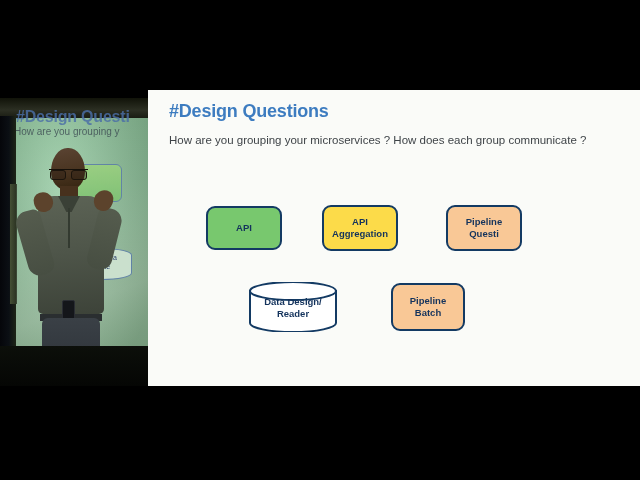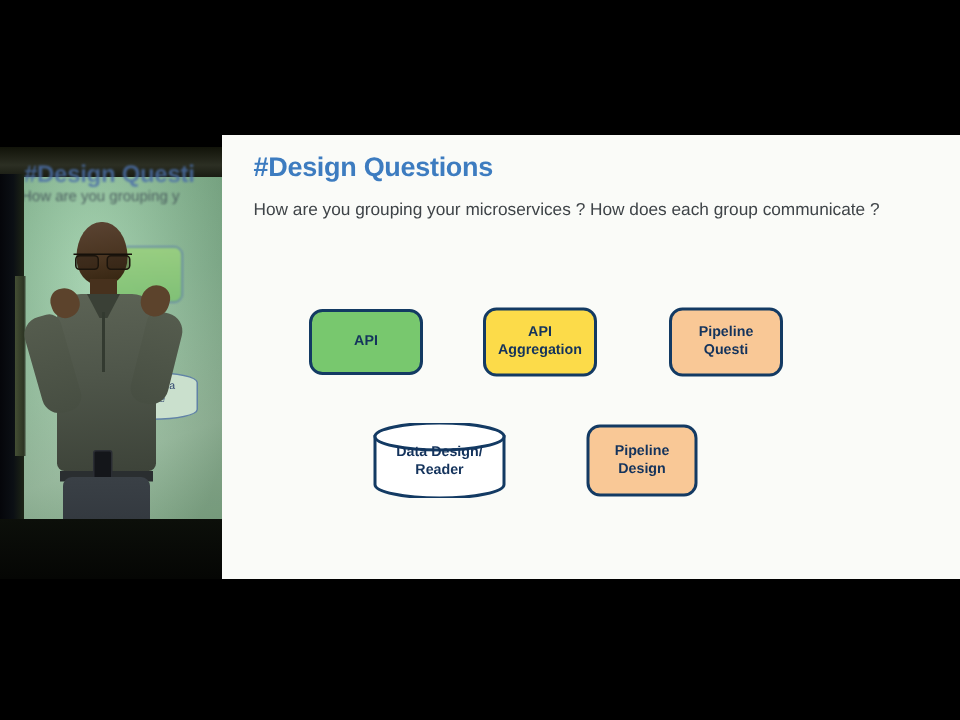--- a/index.html
+++ b/index.html
@@ -451,21 +451,21 @@
 
       <div class="node-cylinder">
         <svg width="90" height="50" viewBox="0 0 90 50">
           <path d="M2,9 L2,41 A43,9 0 0 0 88,41 L88,9 Z" fill="#ffffff" stroke="#133a63" stroke-width="2"></path>
           <ellipse cx="45" cy="9" rx="43" ry="9" fill="#ffffff" stroke="#133a63" stroke-width="2"></ellipse>
         </svg>
         <div class="cyl-label"><span>Data Design/</span><br><span>Reader</span></div>
       </div>
 
       <div class="node node-pipe-stream">
-        <span><span>Pipeline</span><br><span>Design</span></span>
+        <span><span>Pipeline</span><br><span>Batch</span></span>
       </div>
 
     </div>
   </div>
 
   <div class="letterbox-top"></div>
   <div class="letterbox-left-top"></div>
   <div class="letterbox-bottom"></div>
 
 </div>

